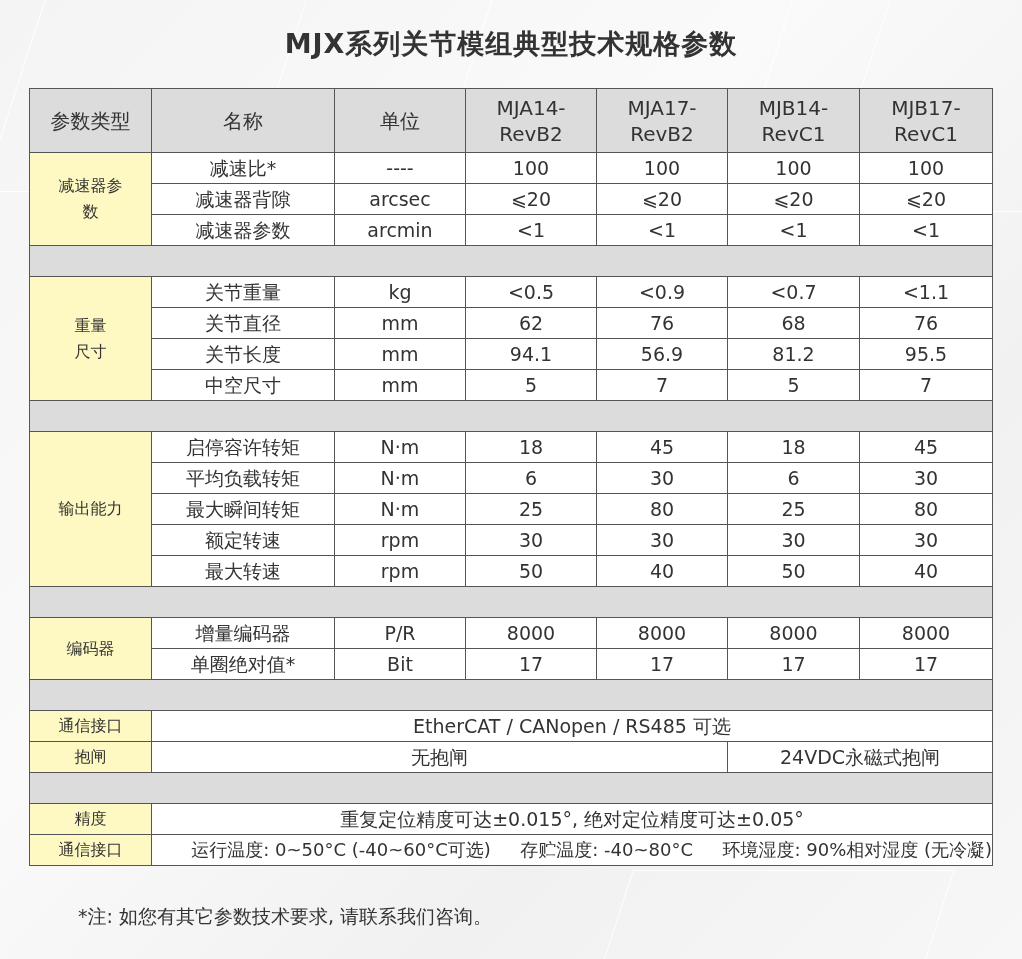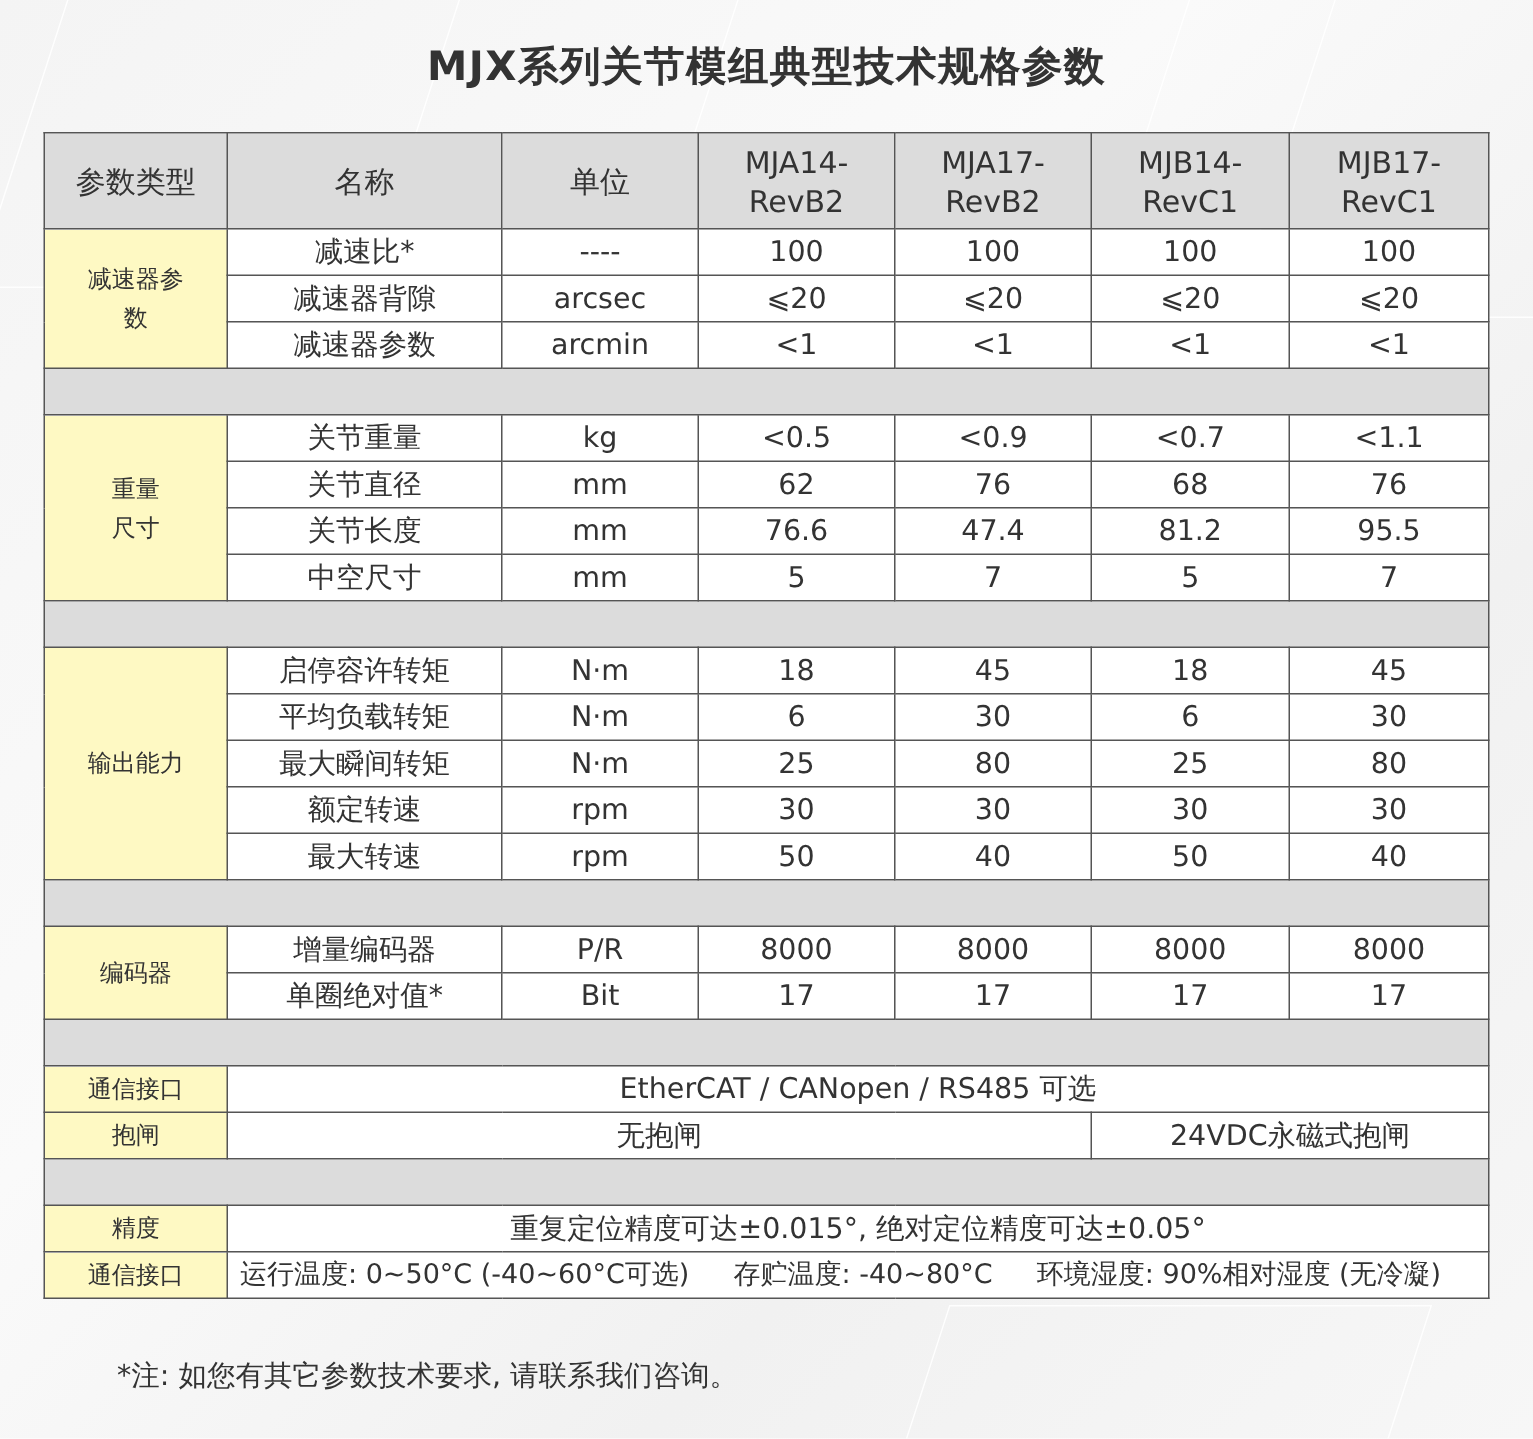--- a/index.html
+++ b/index.html
@@ -8,21 +8,21 @@
     font-family:"DejaVu Sans","Liberation Sans",sans-serif;color:#333;}
   .hex{position:absolute;border:1px solid rgba(255,255,255,0.9);transform:skewX(-18deg);}
   .title{position:absolute;left:0;width:1022px;top:26px;text-align:center;
     font-size:27px;font-weight:bold;color:#333;letter-spacing:1px;}
   table{position:absolute;left:29px;top:88px;border-collapse:collapse;table-layout:fixed;width:963px;}
   td{border:1.5px solid #555;text-align:center;vertical-align:middle;padding:0;
     font-size:19px;color:#333;background:#fff;height:30px;line-height:20px;white-space:nowrap;overflow:hidden;}
   tr.head td{background:#dcdcdc;height:63px;font-size:20px;line-height:26px;white-space:normal;}
   td.cat{background:#fef9c3;font-size:16px;line-height:26px;white-space:normal;}
   tr.sep td{background:#dcdcdc;height:30px;}
-  td.env{text-align:left;padding-left:8px;font-size:18px;margin-top:32px;}
+  td.env{text-align:right;padding-left:8px;font-size:18px;margin-top:32px;}
   .note{position:absolute;left:30px;top:904px;font-size:19px;color:#333;margin-left:48px;}
 </style>
 </head>
 <body>
 
 <div class="hex" style="left:20px;top:-40px;width:260px;height:230px;"></div>
 <div class="hex" style="left:470px;top:-60px;width:300px;height:250px;"></div>
 <div class="hex" style="left:860px;top:-30px;width:260px;height:240px;"></div>
 <div class="hex" style="left:600px;top:870px;width:320px;height:200px;"></div>
 
@@ -91,22 +91,22 @@
     <td>关节直径</td>
     <td>mm</td>
     <td>62</td>
     <td>76</td>
     <td>68</td>
     <td>76</td>
   </tr>
   <tr>
     <td>关节长度</td>
     <td>mm</td>
-    <td>76.6</td>
-    <td>47.4</td>
+    <td>94.1</td>
+    <td>56.9</td>
     <td>81.2</td>
     <td>95.5</td>
   </tr>
   <tr>
     <td>中空尺寸</td>
     <td>mm</td>
     <td>5</td>
     <td>7</td>
     <td>5</td>
     <td>7</td>

